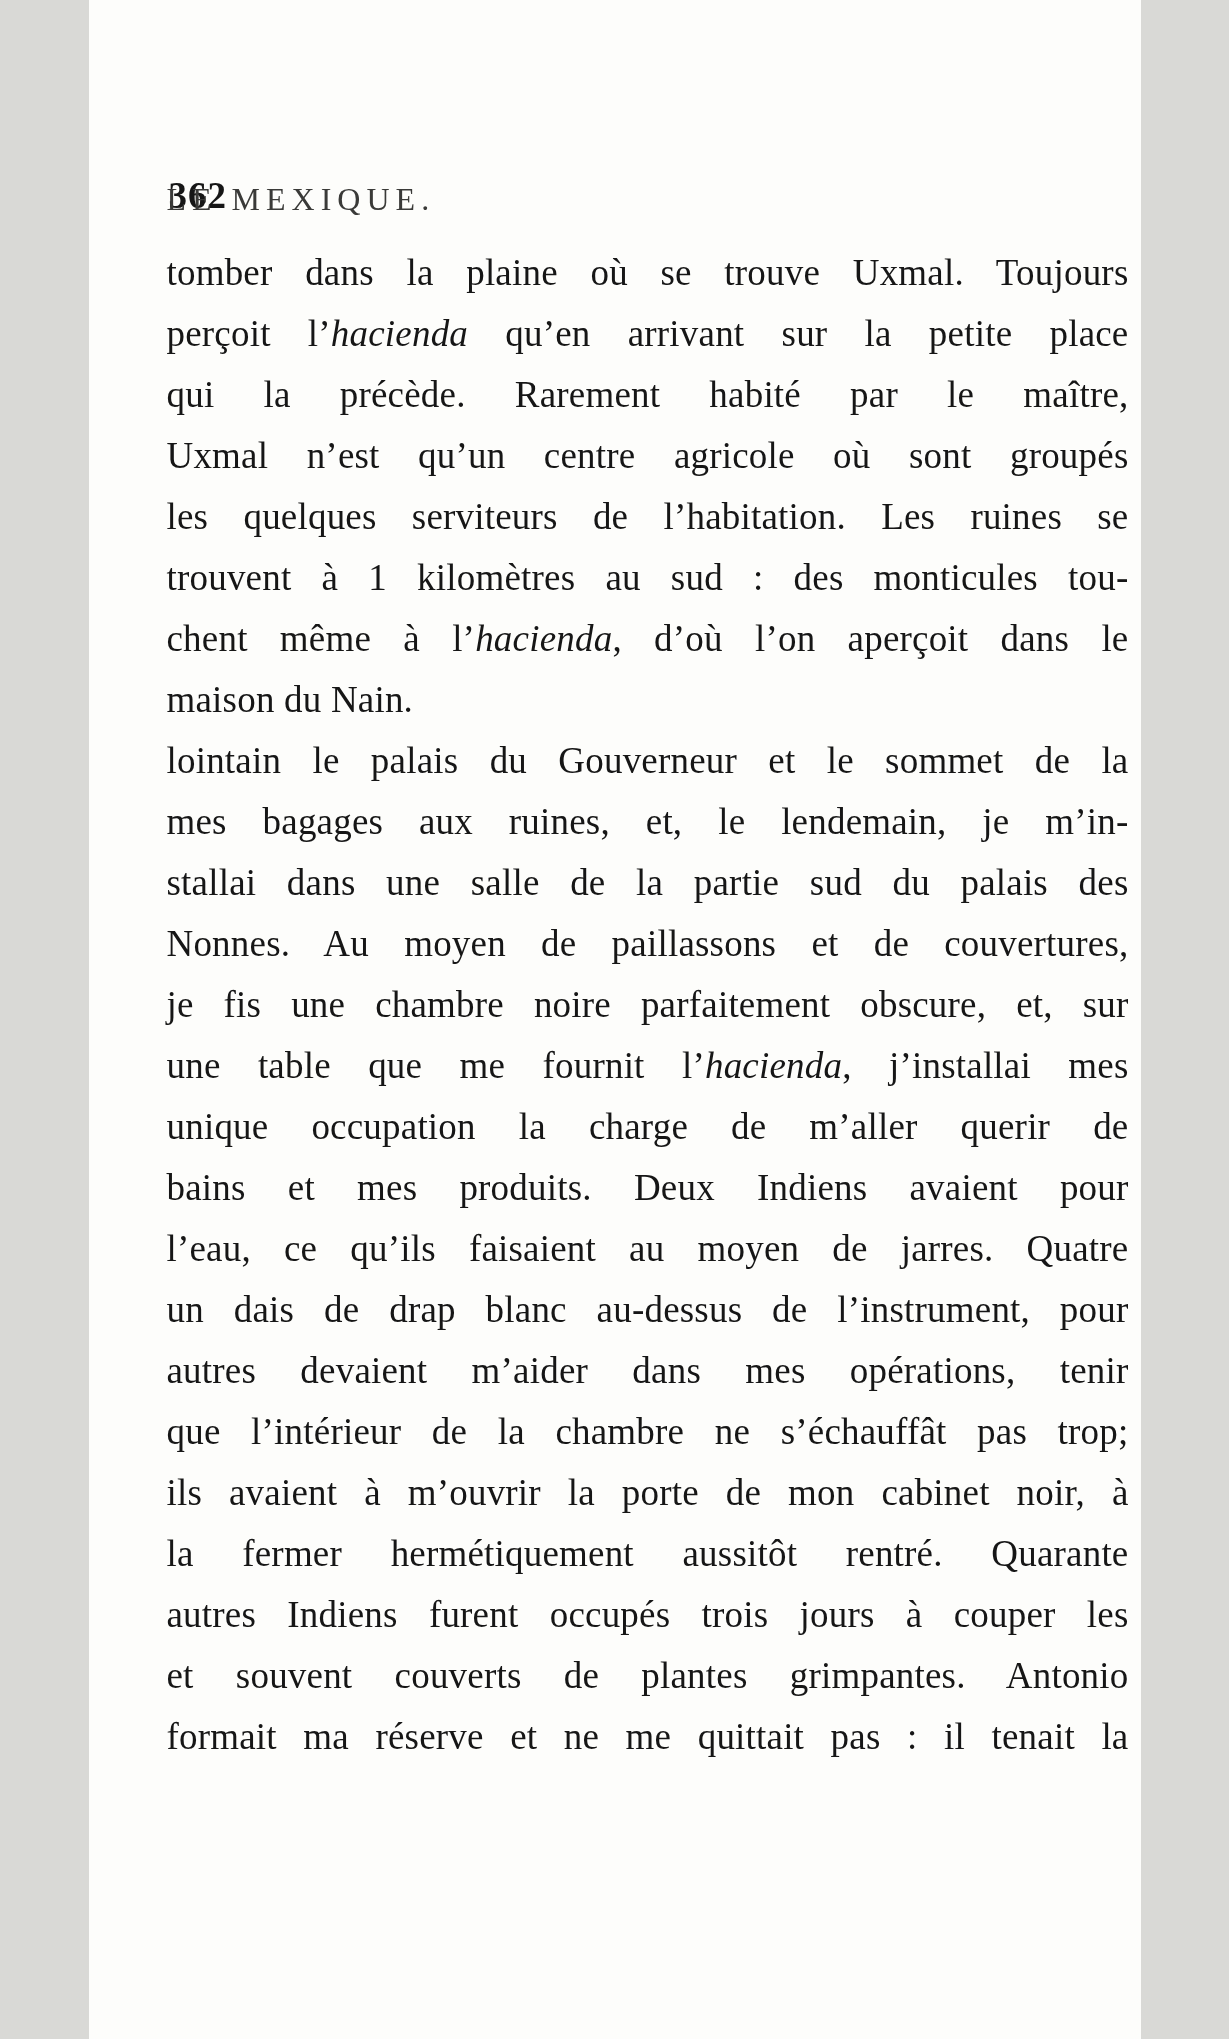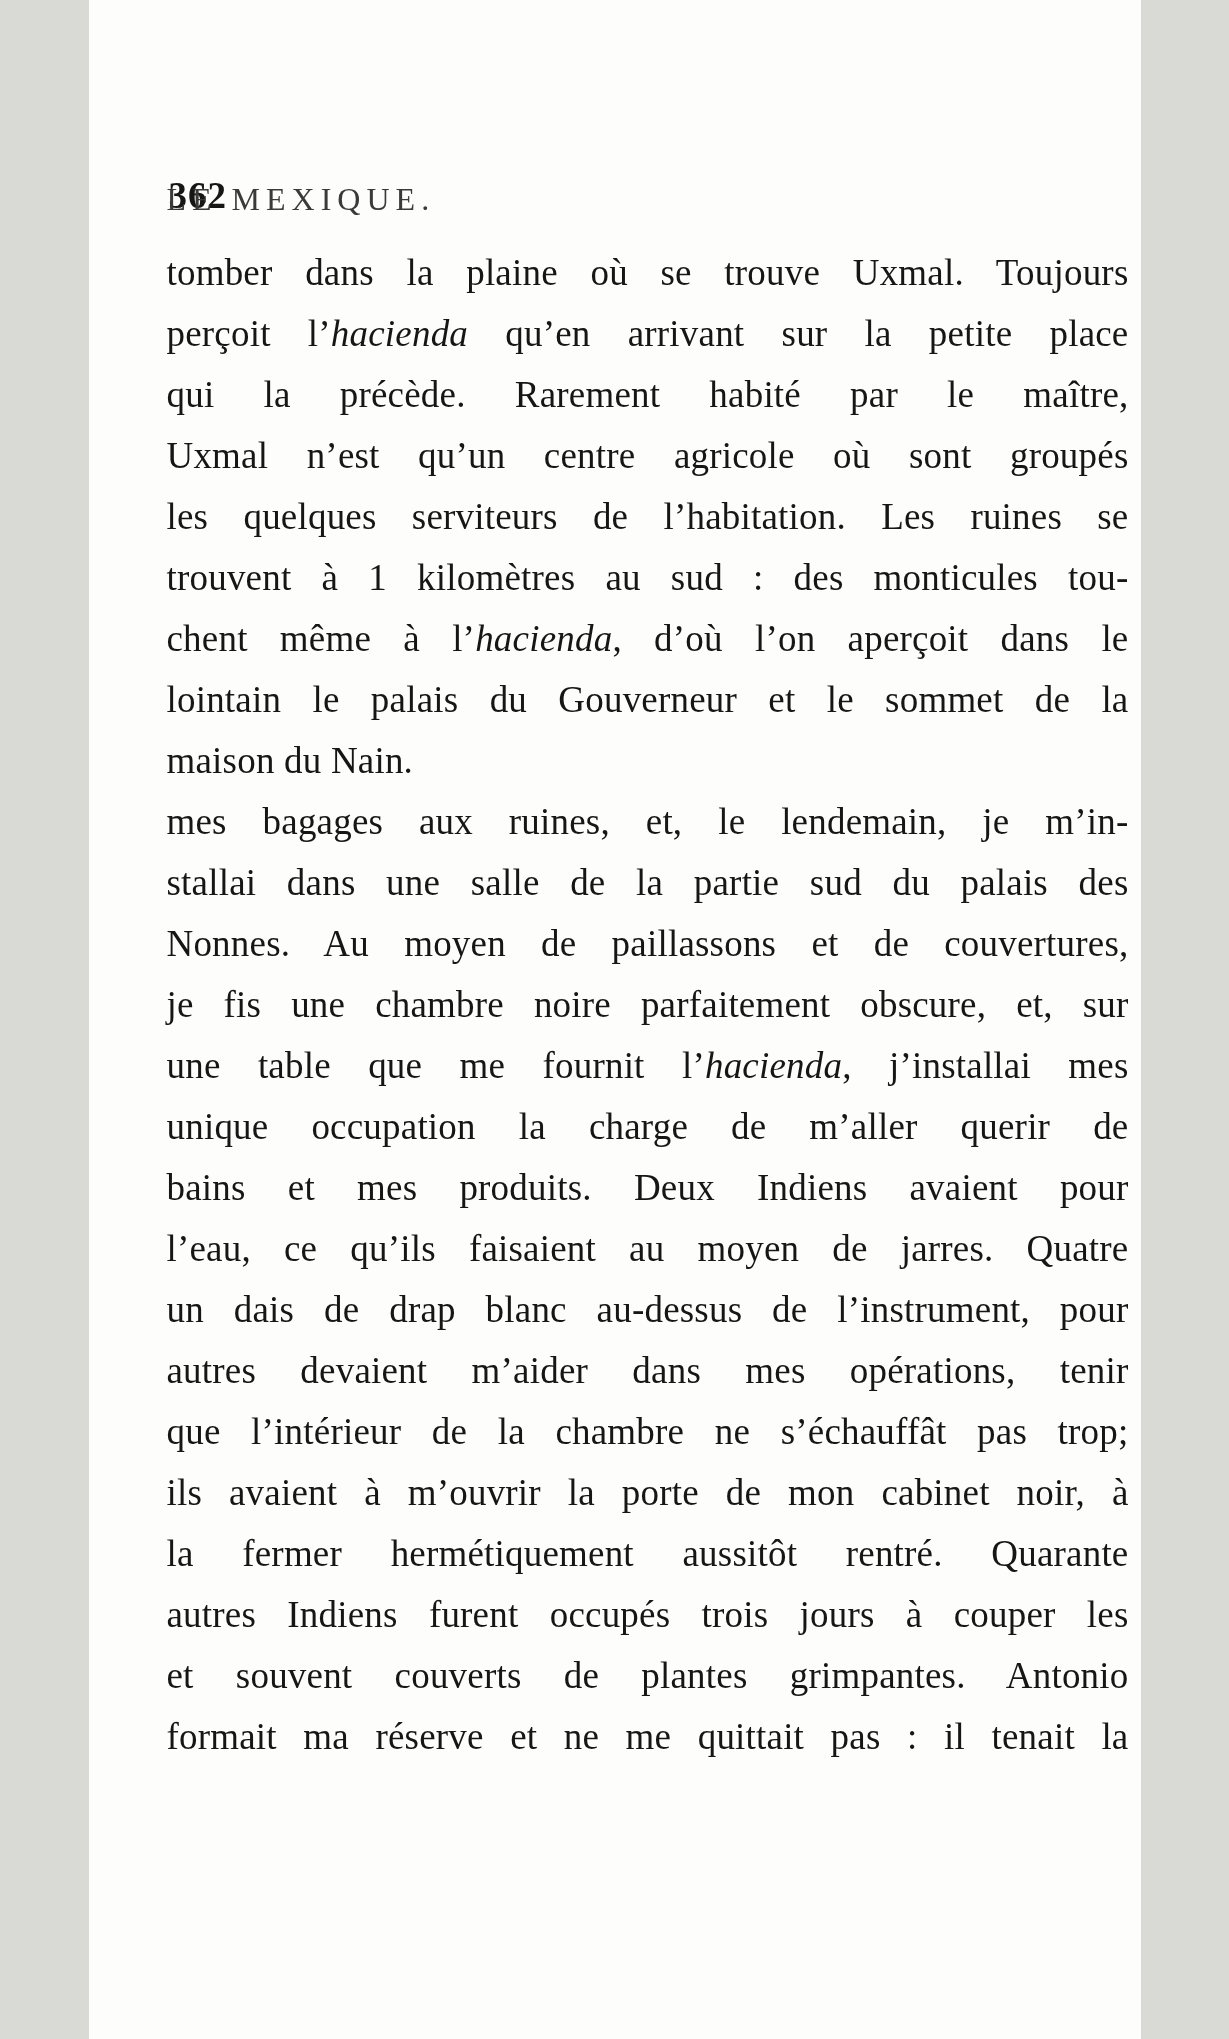--- a/index.html
+++ b/index.html
@@ -76,22 +76,22 @@
       <span class="running-title">LE MEXIQUE.</span>
     </div>
     <div class="page-body">
         <div class="line just"><span>tomber dans la plaine où se trouve Uxmal. Toujours</span></div>
         <div class="line just"><span>perçoit l’</span><em>hacienda</em><span> qu’en arrivant sur la petite place</span></div>
         <div class="line just"><span>qui la précède. Rarement habité par le maître,</span></div>
         <div class="line just"><span>Uxmal n’est qu’un centre agricole où sont groupés</span></div>
         <div class="line just"><span>les quelques serviteurs de l’habitation. Les ruines se</span></div>
         <div class="line just"><span>trouvent à 1 kilomètres au sud : des monticules tou-</span></div>
         <div class="line just"><span>chent même à l’</span><em>hacienda</em><span>, d’où l’on aperçoit dans le</span></div>
+        <div class="line"><span>maison du Nain.</span></div>
         <div class="line just"><span>lointain le palais du Gouverneur et le sommet de la</span></div>
-        <div class="line"><span>maison du Nain.</span></div>
         <div class="line just"><span>mes bagages aux ruines, et, le lendemain, je m’in-</span></div>
         <div class="line just"><span>stallai dans une salle de la partie sud du palais des</span></div>
         <div class="line just"><span>Nonnes. Au moyen de paillassons et de couvertures,</span></div>
         <div class="line just"><span>je fis une chambre noire parfaitement obscure, et, sur</span></div>
         <div class="line just"><span>une table que me fournit l’</span><em>hacienda</em><span>, j’installai mes</span></div>
         <div class="line just"><span>unique occupation la charge de m’aller querir de</span></div>
         <div class="line just"><span>bains et mes produits. Deux Indiens avaient pour</span></div>
         <div class="line just"><span>l’eau, ce qu’ils faisaient au moyen de jarres. Quatre</span></div>
         <div class="line just"><span>un dais de drap blanc au-dessus de l’instrument, pour</span></div>
         <div class="line just"><span>autres devaient m’aider dans mes opérations, tenir</span></div>

